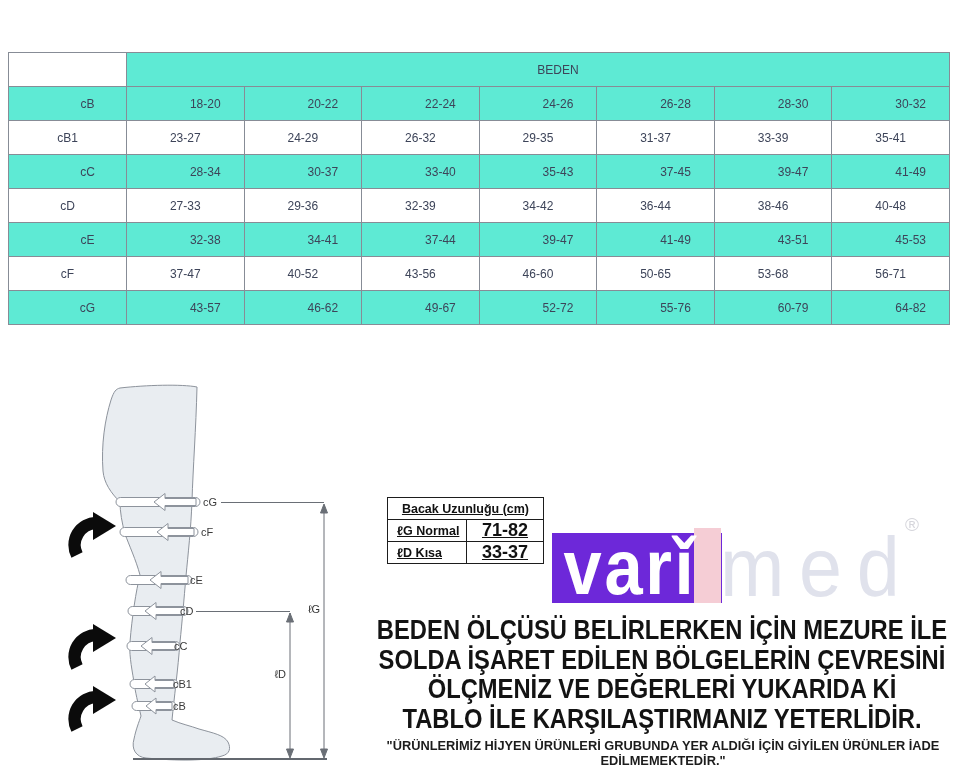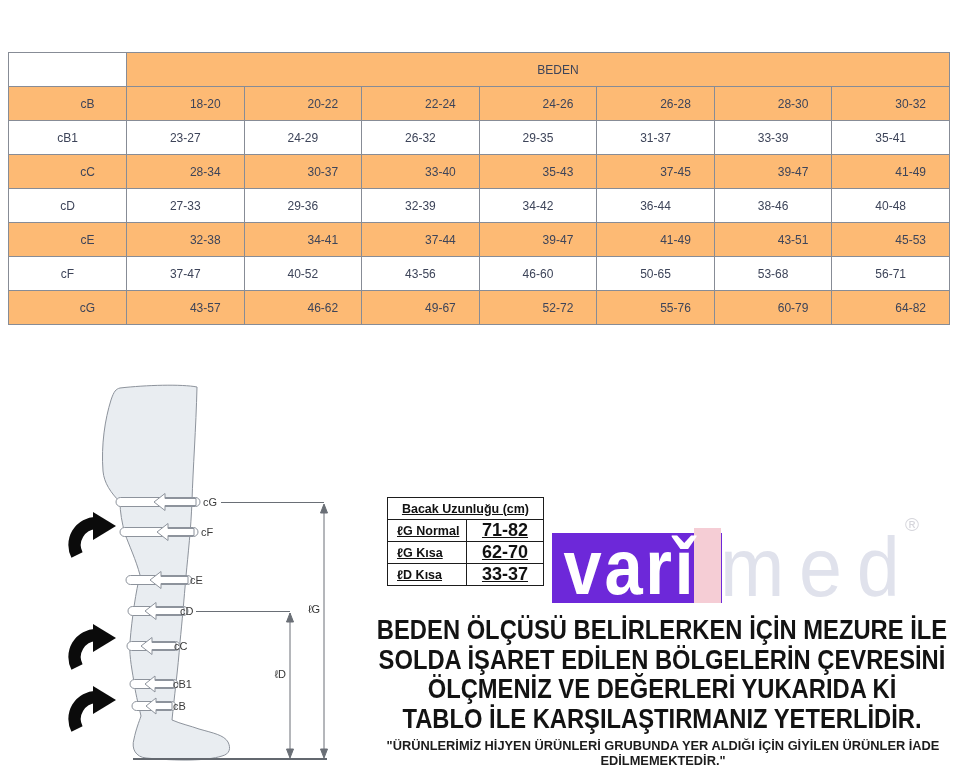--- a/index.html
+++ b/index.html
@@ -9,21 +9,21 @@
 
   
   .heading { position:absolute; left:8px; top:4px; display:flex; align-items:center; }
   .hbar { width:6px; height:19px; background:#c8c8cb; margin-right:16px; margin-top:3px; }
   .page-title { font-size:20px; font-weight:700; color:#2b3552; letter-spacing:2px; }
 
   
   .size-table { position:absolute; left:8px; top:52px; width:942px;
     border-collapse:collapse; table-layout:fixed; font-size:12px; color:#3d4459; }
   .size-table td { border:1px solid #878c96; text-align:center; height:33px; padding:0; background:#fff; }
-  .size-table tr.shade td, .size-table td.shade-cell { background:#fdba74;padding-left:40px; }
+  .size-table tr.shade td, .size-table td.shade-cell { background:#5eead4;padding-left:40px; }
   .size-table tbody td { height:34px; }
 
   
   .leg-svg { position:absolute; left:50px; top:383px; }
   .leg-svg text { font-family:"Liberation Sans", sans-serif; font-size:11px; fill:#3a3a3a; }
   .leg-svg .len-label { font-size:11px; fill:#333; }
 
   
   .len-table { position:absolute; left:387px; top:497px; width:157px;
     border-collapse:collapse; font-size:12.5px; color:#111; }
@@ -231,24 +231,20 @@
       <tr>
         <td colspan="2" class="lt-header">Bacak Uzunluğu (cm)</td>
       </tr>
     </tbody>
     <tbody>
         <tr>
           <td class="lt-label">ℓG Normal</td>
           <td class="lt-value">71-82</td>
         </tr>
         <tr>
-          <td class="lt-label">ℓG Kısa</td>
-          <td class="lt-value">62-70</td>
-        </tr>
-        <tr>
           <td class="lt-label">ℓD Kısa</td>
           <td class="lt-value">33-37</td>
         </tr>
       </tbody>
   </table>
 
   <div>
     <div class="wm-box">
       <span class="wm-strip"></span>
       <span class="wm-vari">varǐ</span>

